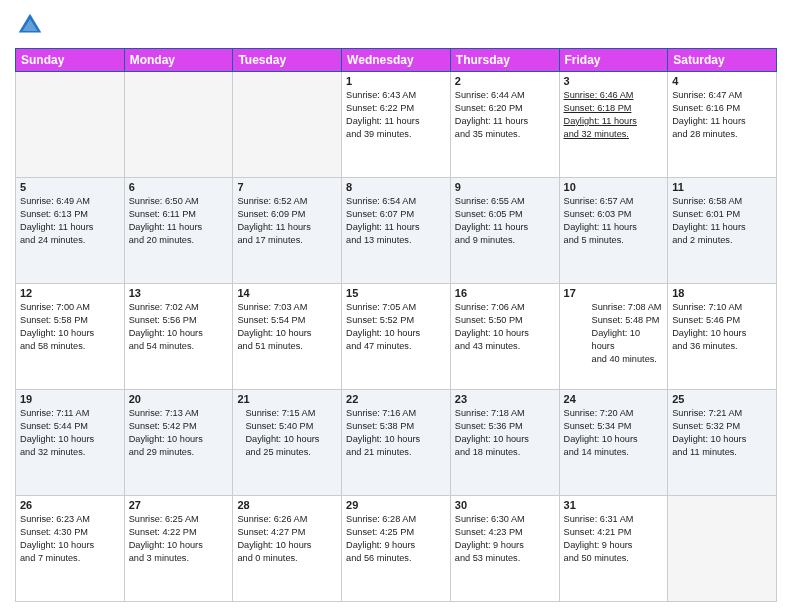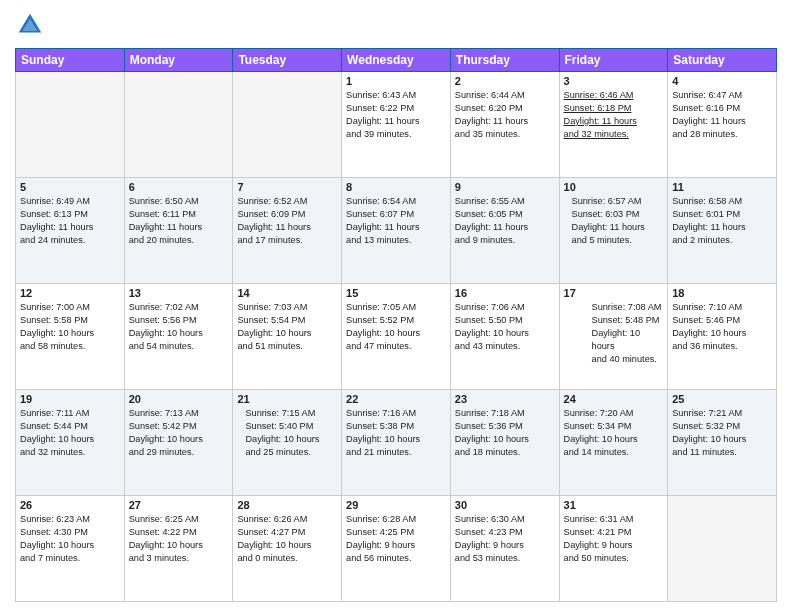--- a/index.html
+++ b/index.html
@@ -51,21 +51,21 @@
       color: #555;
     }
     .calendar {
       flex: 1;
       border: 1px solid #ccc;
       border-collapse: collapse;
       width: 100%;
       table-layout: fixed;
     }
     .calendar th {
-      background-color: #8b5cf6;
+      background-color: #d946ef;
       color: #fff;
       text-align: left;
       padding: 4px 5px;
       font-size: 12px;
       font-weight: bold;
       border: 1px solid #1a5fa0;
     }
     .calendar td {
       vertical-align: top;
       border: 1px solid #ccc;
@@ -194,21 +194,21 @@
           </td>
           <td>
             <span class="day-num">9</span>
             <div class="day-info" style="white-space: pre-line;">Sunrise: 6:55 AM
 Sunset: 6:05 PM
 Daylight: 11 hours
 and 9 minutes.</div>
           </td>
           <td>
             <span class="day-num">10</span>
-            <div class="day-info" style="white-space: pre-line; margin-left: 8px;">Sunrise: 6:57 AM
+            <div class="day-info" style="white-space: pre-line;">Sunrise: 6:57 AM
 Sunset: 6:03 PM
 Daylight: 11 hours
 and 5 minutes.</div>
           </td>
           <td>
             <span class="day-num">11</span>
             <div class="day-info" style="white-space: pre-line;">Sunrise: 6:58 AM
 Sunset: 6:01 PM
 Daylight: 11 hours
 and 2 minutes.</div>

